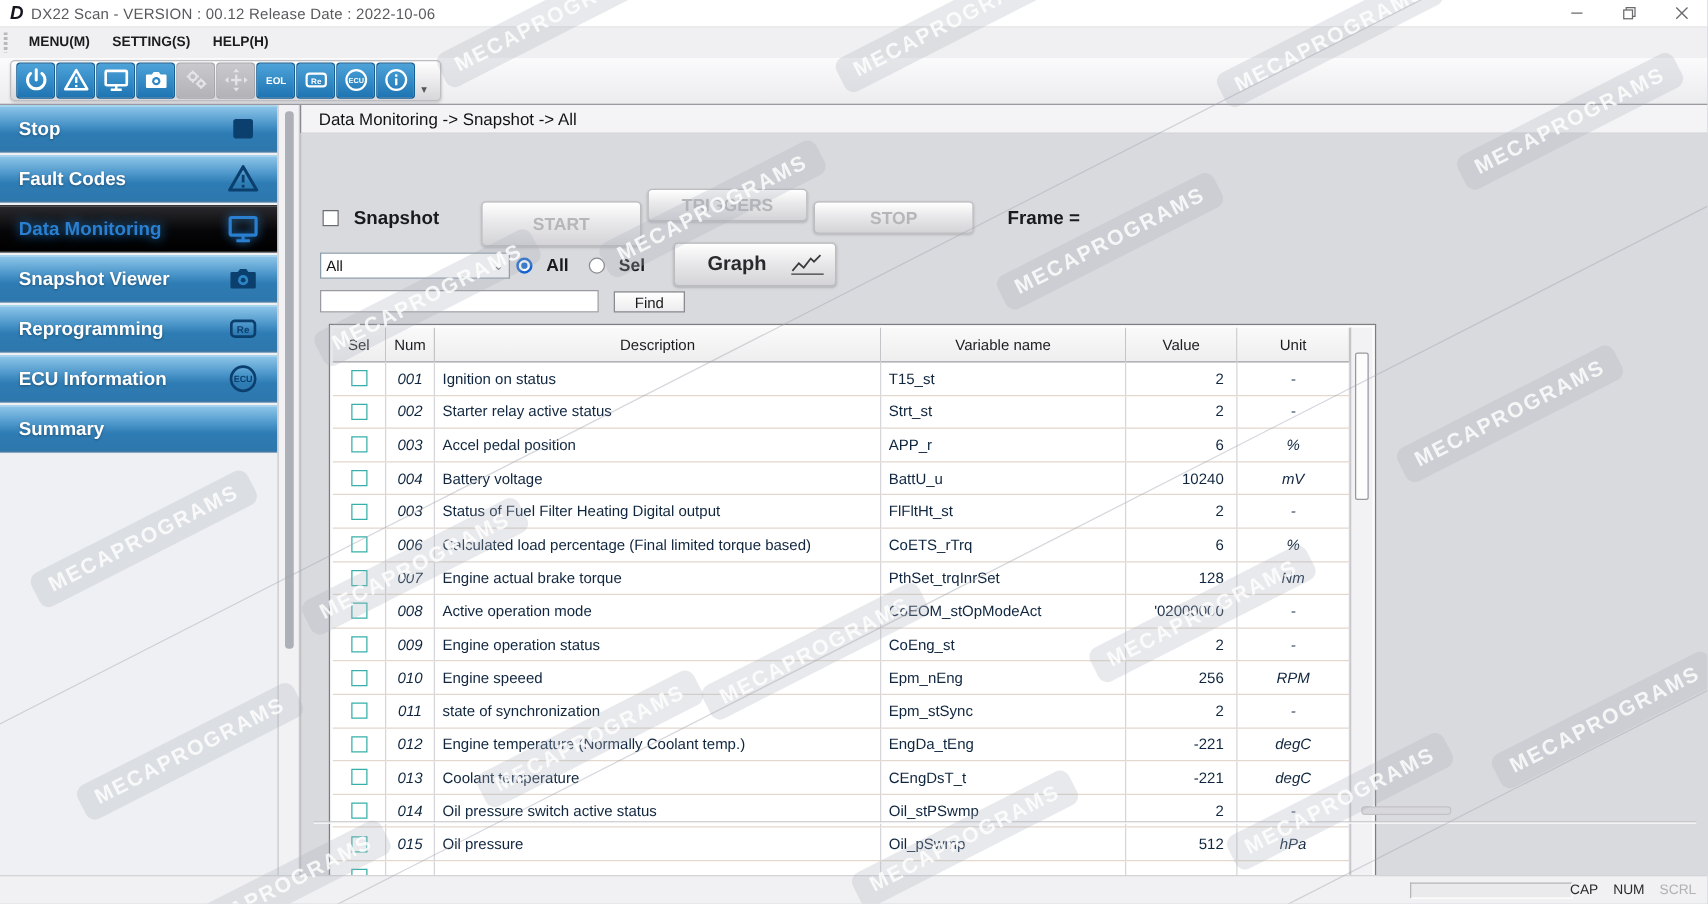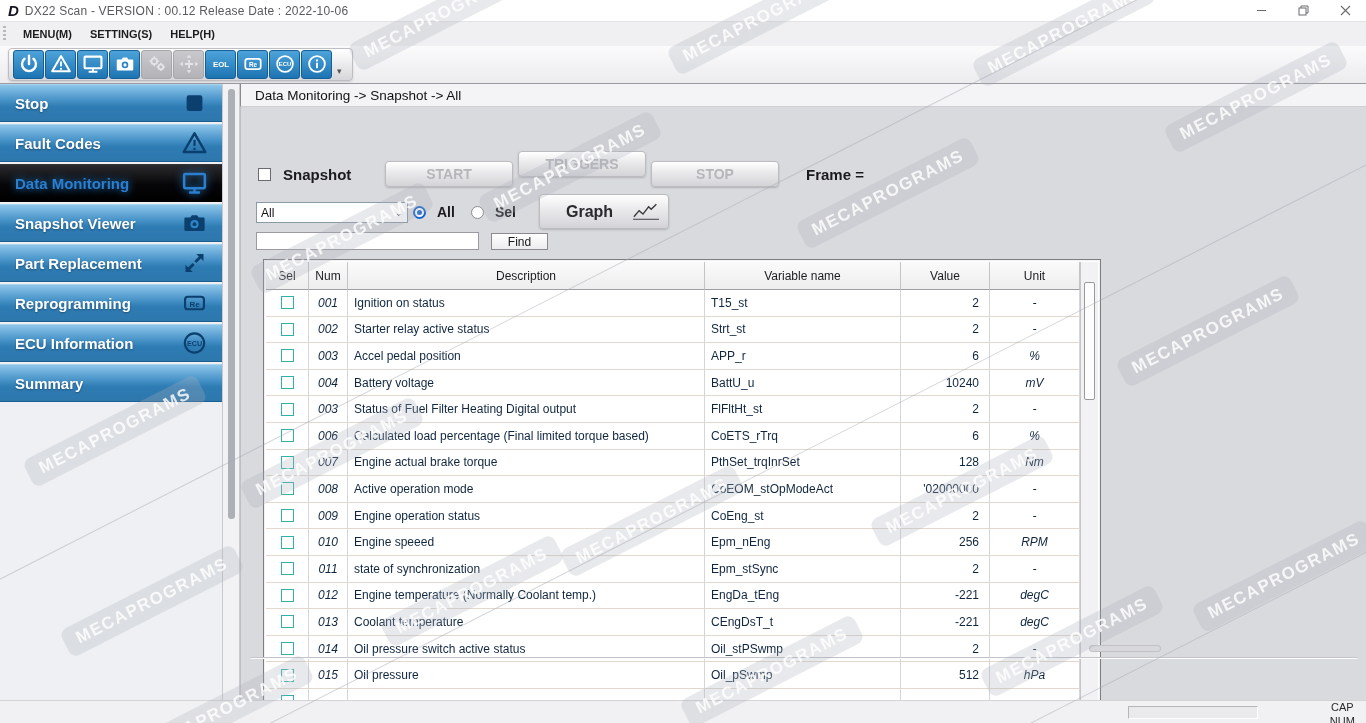--- a/index.html
+++ b/index.html
@@ -99,21 +99,21 @@
 
   .hscroll-thumb { position:absolute; left:848px; top:538px; width:72px; height:7px; background:#d8d8dc; border:1px solid #c2c2c6; border-radius:3px;}
   .panel-bottom-groove { position:absolute; left:10px; top:550px; width:1106px; height:2px;
                          border-top:1px solid #c3c3c8; border-bottom:1px solid #fcfcfd;}
 
   
   .statusbar { position:absolute; left:0; top:700px; width:1366px; height:23px; background:#f1f1f3;
                border-top:1px solid #d4d4d8; z-index:6; display:flex; align-items:center;}
   .sb-box { position:absolute; left:1128px; top:5px; width:130px; height:13px; background:#eaeaec;
             border-top:1px solid #b5b5ba; border-left:1px solid #b5b5ba; border-bottom:1px solid #fff; border-right:1px solid #fff;}
-  .kbd-ind { position:absolute; right:4px; top:0; height:100%; display:flex; align-items:center; gap:2px; font-size:11px;flex-direction:column;}
+  .kbd-ind { position:absolute; right:4px; top:0; height:100%; display:flex; align-items:center; gap:2px; font-size:11px;}
   .kbd-ind span { padding:0 5px; }
   .kbd-ind .on { color:#2a2a2e; }
   .kbd-ind .off { color:#b2b2b6; }
 
   
   .wm-layer { position:absolute; left:0; top:0; width:1366px; height:723px; pointer-events:none; z-index:40; overflow:hidden;}
   .wm { position:absolute; transform:rotate(-27deg); background:rgba(172,175,186,0.28); color:rgba(255,255,255,0.82);
         font-weight:bold; font-size:17px; letter-spacing:1.5px; padding:5px 13px; border-radius:8px; white-space:nowrap;}
   .wline { position:absolute; width:2400px; height:1px; background:rgba(165,167,178,0.45); transform:rotate(-27deg); }
 </style>
@@ -243,26 +243,20 @@
     </div>
     <div class="sb-item">
       <span class="lbl">Snapshot Viewer</span>
       <span class="sb-icon"><svg viewBox="0 0 24 24">
           <path d="M4 7.2h4.2L9.8 5h4.4l1.6 2.2H20a1 1 0 0 1 1 1V18a1 1 0 0 1-1 1H4a1 1 0 0 1-1-1V8.2a1 1 0 0 1 1-1Z" fill="currentColor"></path>
           <circle cx="12" cy="13" r="3.6" fill="var(--hole,#2d85c5)"></circle>
           <circle cx="12" cy="13" r="1.7" fill="currentColor"></circle>
         </svg></span>
     </div>
     <div class="sb-item">
-      <span class="lbl">Part Replacement</span>
-      <span class="sb-icon"><svg viewBox="0 0 24 24">
-          <path d="M13.6 4H20v6.4l-2.3-2.3-4 4-1.8-1.8 4-4zM10.4 20H4v-6.4l2.3 2.3 4-4 1.8 1.8-4 4z" fill="currentColor"></path>
-        </svg></span>
-    </div>
-    <div class="sb-item">
       <span class="lbl">Reprogramming</span>
       <span class="sb-icon"><svg viewBox="0 0 24 24">
           <rect x="3.6" y="6.4" width="16.8" height="11.2" rx="2.6" fill="none" stroke="currentColor" stroke-width="1.9"></rect>
           <text x="12" y="15.2" font-size="7" font-weight="bold" text-anchor="middle" fill="currentColor" font-family="Liberation Sans,sans-serif">Re</text>
         </svg></span>
     </div>
     <div class="sb-item">
       <span class="lbl">ECU Information</span>
       <span class="sb-icon"><svg viewBox="0 0 24 24">
           <circle cx="12" cy="12" r="8.6" fill="none" stroke="currentColor" stroke-width="1.9"></circle>
@@ -276,21 +270,21 @@
 <div class="side-scroll">
   <div class="thumb"></div>
 </div>
 
 <div class="content">
   <div class="breadcrumb">Data Monitoring -&gt; Snapshot -&gt; All</div>
   <div class="panel">
 
     <span class="chk" style="position:absolute;left:17px;top:61px;"></span>
     <span class="lbl-b" style="position:absolute;left:42px;top:59px;">Snapshot</span>
-    <div class="gbtn" style="left:144px;top:54px;width:128px;height:26px;">START</div>
+    <div class="gbtn" style="left:144px;top:54px;width:128px;height:36px;">START</div>
     <div class="gbtn" style="left:277px;top:44px;width:128px;height:26px;">TRIGGERS</div>
     <div class="gbtn" style="left:410px;top:54px;width:128px;height:26px;">STOP</div>
     <span class="lbl-b" style="position:absolute;left:565px;top:59px;">Frame =</span>
 
     <div class="dd">
       <span>All</span>
       <span class="chev">⌄</span>
     </div>
     <span class="radio sel" style="position:absolute;left:172px;top:99px;"></span>
     <span class="rlabel" style="position:absolute;left:190px;top:97px;">All</span>

